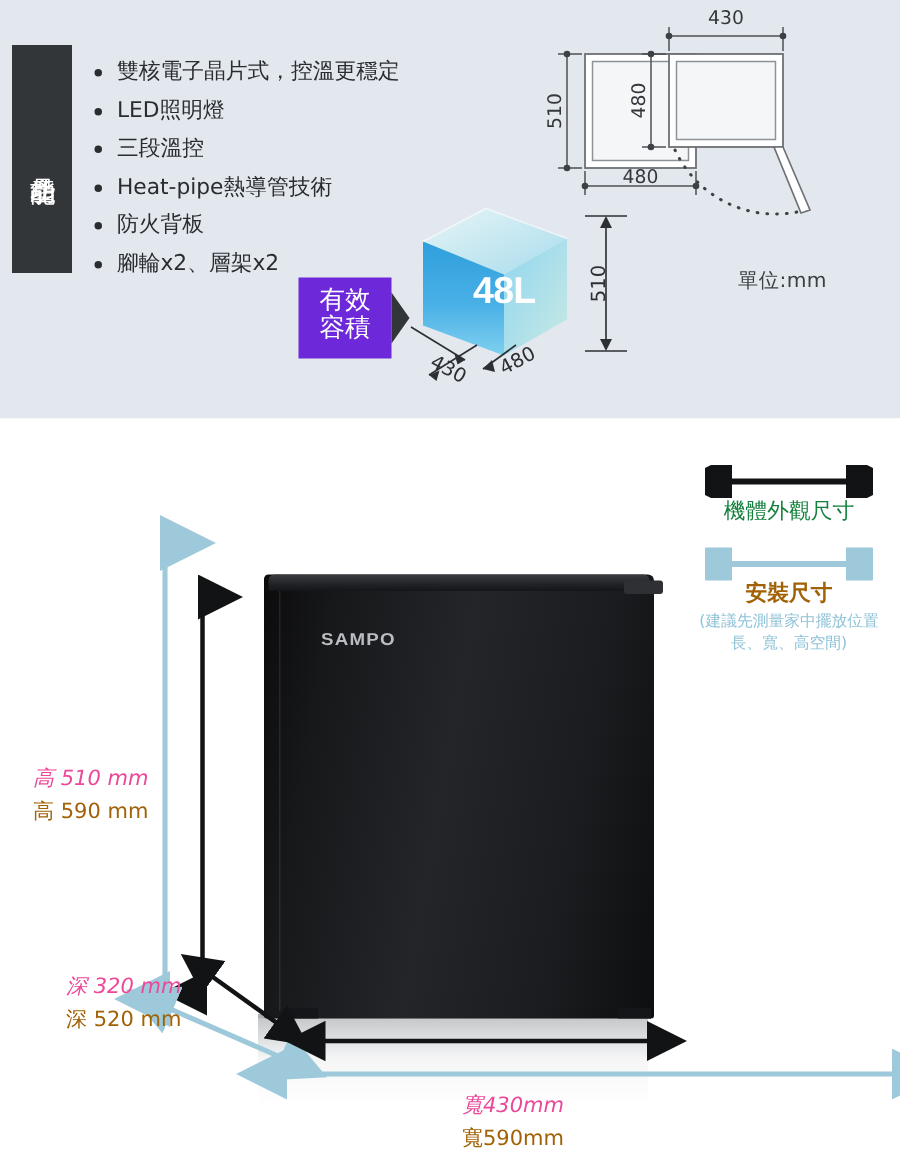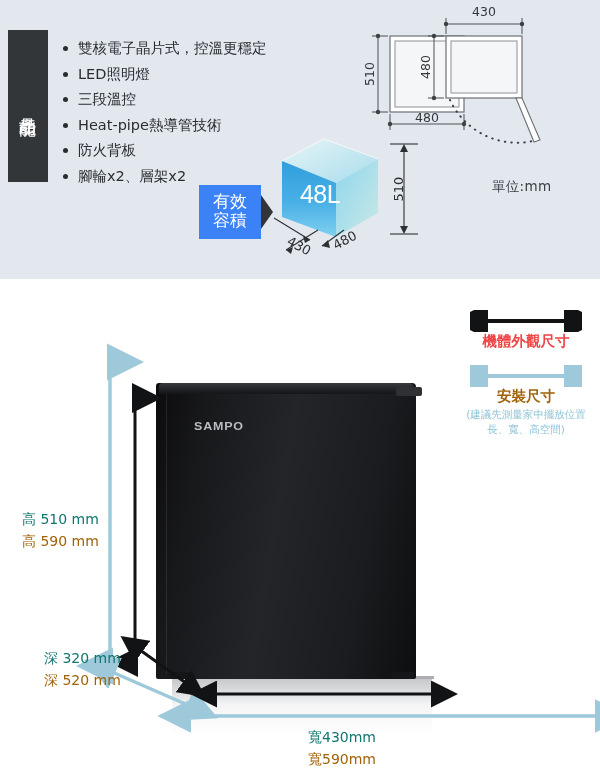--- a/index.html
+++ b/index.html
@@ -78,53 +78,53 @@
     border-radius: 50%;
     background: #2a2d30;
   }
 
   
   #volume-badge {
     position: absolute;
     left: 199px; top: 185px;
     width: 62px;
     height: 54px;
-    background: #3b82f6;
+    background: #6d28d9;
     display: flex;
     flex-direction: column;
     align-items: center;
     justify-content: center;
     color: #ffffff;
     font-size: 17px;
     line-height: 1.1;
-    font-family: Liberation Sans, sans-serif;
+    font-family: Liberation Mono, monospace;
   }
   #volume-badge .pointer {
     position: absolute;
     left: 62px; top: 10px;
     width: 0; height: 0;
     border-top: 17px solid transparent;
     border-bottom: 17px solid transparent;
     border-left: 12px solid #333638;
   }
 
   
   #volume-cube {
     position: absolute;
     left: 276px; top: 133px;
     width: 108px; height: 112px;
   }
   #cube-label {
     position: absolute;
     left: 283px; top: 180px;
     width: 74px;
-    text-align: center;
+    text-align: right;
     color: #ffffff;
     font-size: 25px;
-    font-weight: 400;
+    font-weight: 700;
     letter-spacing: -0.5px;
     font-family: "Liberation Sans", sans-serif;
   }
 
   
   #tech-drawings {
     position: absolute;
     left: 350px; top: 0;
     width: 250px; height: 279px;
   }
@@ -142,21 +142,21 @@
     position: absolute;
     left: 0; top: 279px;
     width: 600px;
     height: 503px;
     background: #ffffff;
   }
 
   
   #fridge {
     position: absolute;
-    left: 156px; top: 383px;
+    left: 176px; top: 383px;
     width: 272px;
     height: 296px;
   }
   #fridge .body {
     position: absolute;
     left: 0; top: 0;
     width: 260px; height: 296px;
     background: linear-gradient(100deg, #0b0b0c 0%, #17181a 16%, #242529 46%, #1b1c1f 76%, #0d0e0f 100%);
     border-radius: 3px 4px 2px 2px;
   }
@@ -213,23 +213,24 @@
   }
 
   
   .dim-label {
     position: absolute;
     font-family: "DejaVu Sans", sans-serif;
     white-space: nowrap;
   }
   .dim-label .outer {
     display: block;
-    color: #0f766e;
+    color: #ec4899;
     font-size: 14px;
     line-height: 1.55;
+    font-style: italic;
   }
   .dim-label .install {
     display: block;
     color: #a16207;
     font-size: 14px;
     line-height: 1.55;
   }
   #label-height { left: 22px; top: 509px; }
   #label-depth  { left: 44px; top: 648px; }
   #label-width  { left: 308px; top: 727px; text-align: left; }
@@ -240,21 +241,21 @@
     left: 452px; top: 310px;
     width: 148px;
     text-align: center;
   }
   #legend .legend-row { position: relative; margin-bottom: 4px; }
   #legend .legend-caption {
     font-family: "DejaVu Sans", sans-serif;
     font-size: 14.5px;
     line-height: 1.3;
   }
-  #legend .legend-caption.outer { color: #ef4444; font-weight: 700; }
+  #legend .legend-caption.outer { color: #15803d; font-weight: 400; }
   #legend .legend-caption.install { color: #a16207; font-weight: 700; }
   #legend .legend-note {
     font-family: "DejaVu Sans", sans-serif;
     font-size: 10.5px;
     color: #8fc3d7;
     line-height: 1.35;
     margin-top: 1px;
   }
   #legend svg { display: block; margin: 0 auto; }
 

